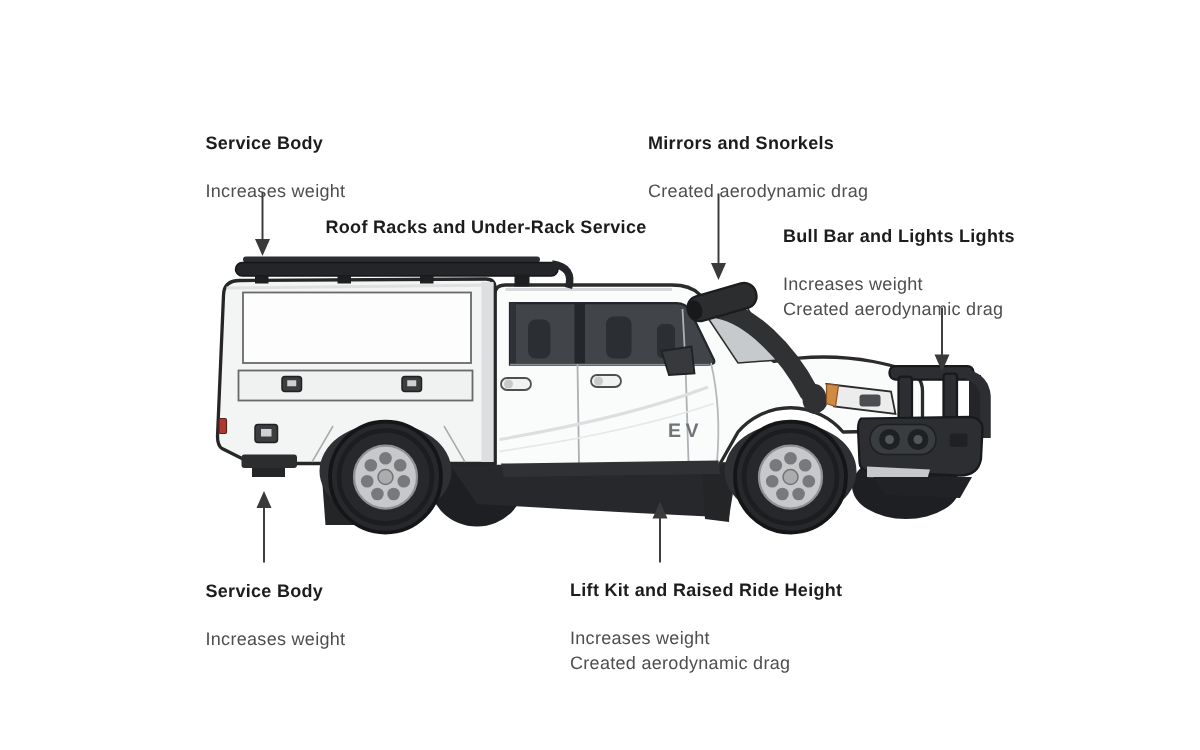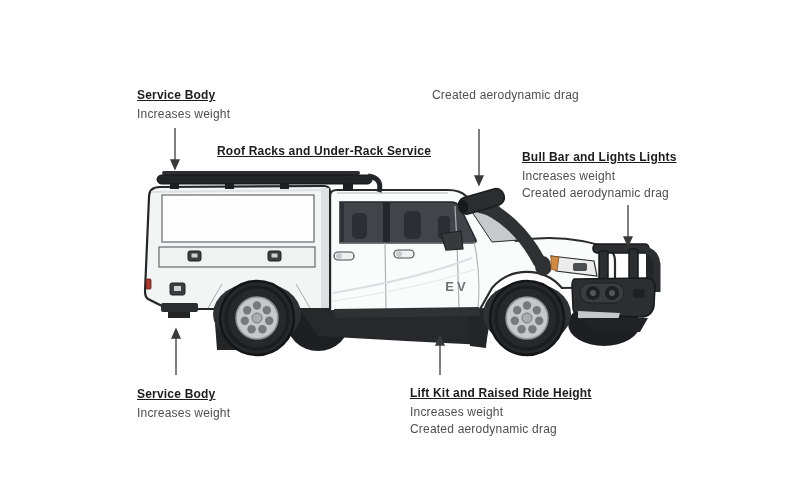--- a/index.html
+++ b/index.html
@@ -4,27 +4,27 @@
 <style>
   html,body{margin:0;padding:0;background:#fff;}
   .stage{
     position:relative;width:800px;height:500px;background:#ffffff;
     font-family:"Liberation Sans","DejaVu Sans",sans-serif;overflow:hidden;
   }
   .truck-svg{position:absolute;left:0;top:0;width:800px;height:500px;}
   .label{position:absolute;pointer-events:none;}
   .label .title{
     display:block;font-weight:700;font-size:12px;line-height:16px;
-    color:#1c1c1c;letter-spacing:.2px;white-space:nowrap;text-decoration:underline;
+    color:#1c1c1c;letter-spacing:.2px;white-space:nowrap;
   }
   .label .line{
     display:block;font-weight:400;font-size:12px;line-height:17px;
     color:#4e4e4e;letter-spacing:.2px;white-space:nowrap;
   }
-  .label .title + .line{margin-top:3px;}
+  .label .title + .line{margin-top:16px;}
 </style>
 </head>
 <body>
 
 <div class="stage">
 
   <svg class="truck-svg" viewBox="0 0 800 500">
 
     <g>
       <ellipse cx="318" cy="320" rx="32" ry="31" fill="#1d1f22"></ellipse>
@@ -209,33 +209,34 @@
   <div class="label" style="left:137px;top:87px">
     <span class="title">Service Body</span>
     <span class="line">Increases weight</span>
   </div>
 
   <div class="label" style="left:217px;top:143px">
     <span class="title">Roof Racks and Under-Rack Service</span>
   </div>
 
   <div class="label" style="left:432px;top:87px">
+    <span class="title">Mirrors and Snorkels</span>
     <span class="line">Created aerodynamic drag</span>
   </div>
 
   <div class="label" style="left:522px;top:149px">
     <span class="title">Bull Bar and Lights Lights</span>
     <span class="line">Increases weight</span>
     <span class="line">Created aerodynamic drag</span>
   </div>
 
   <div class="label" style="left:137px;top:386px">
     <span class="title">Service Body</span>
     <span class="line">Increases weight</span>
   </div>
 
-  <div class="label" style="left:410px;top:385px">
+  <div class="label" style="left:380px;top:385px">
     <span class="title">Lift Kit and Raised Ride Height</span>
     <span class="line">Increases weight</span>
     <span class="line">Created aerodynamic drag</span>
   </div>
 
 </div>
 
 </body></html>

